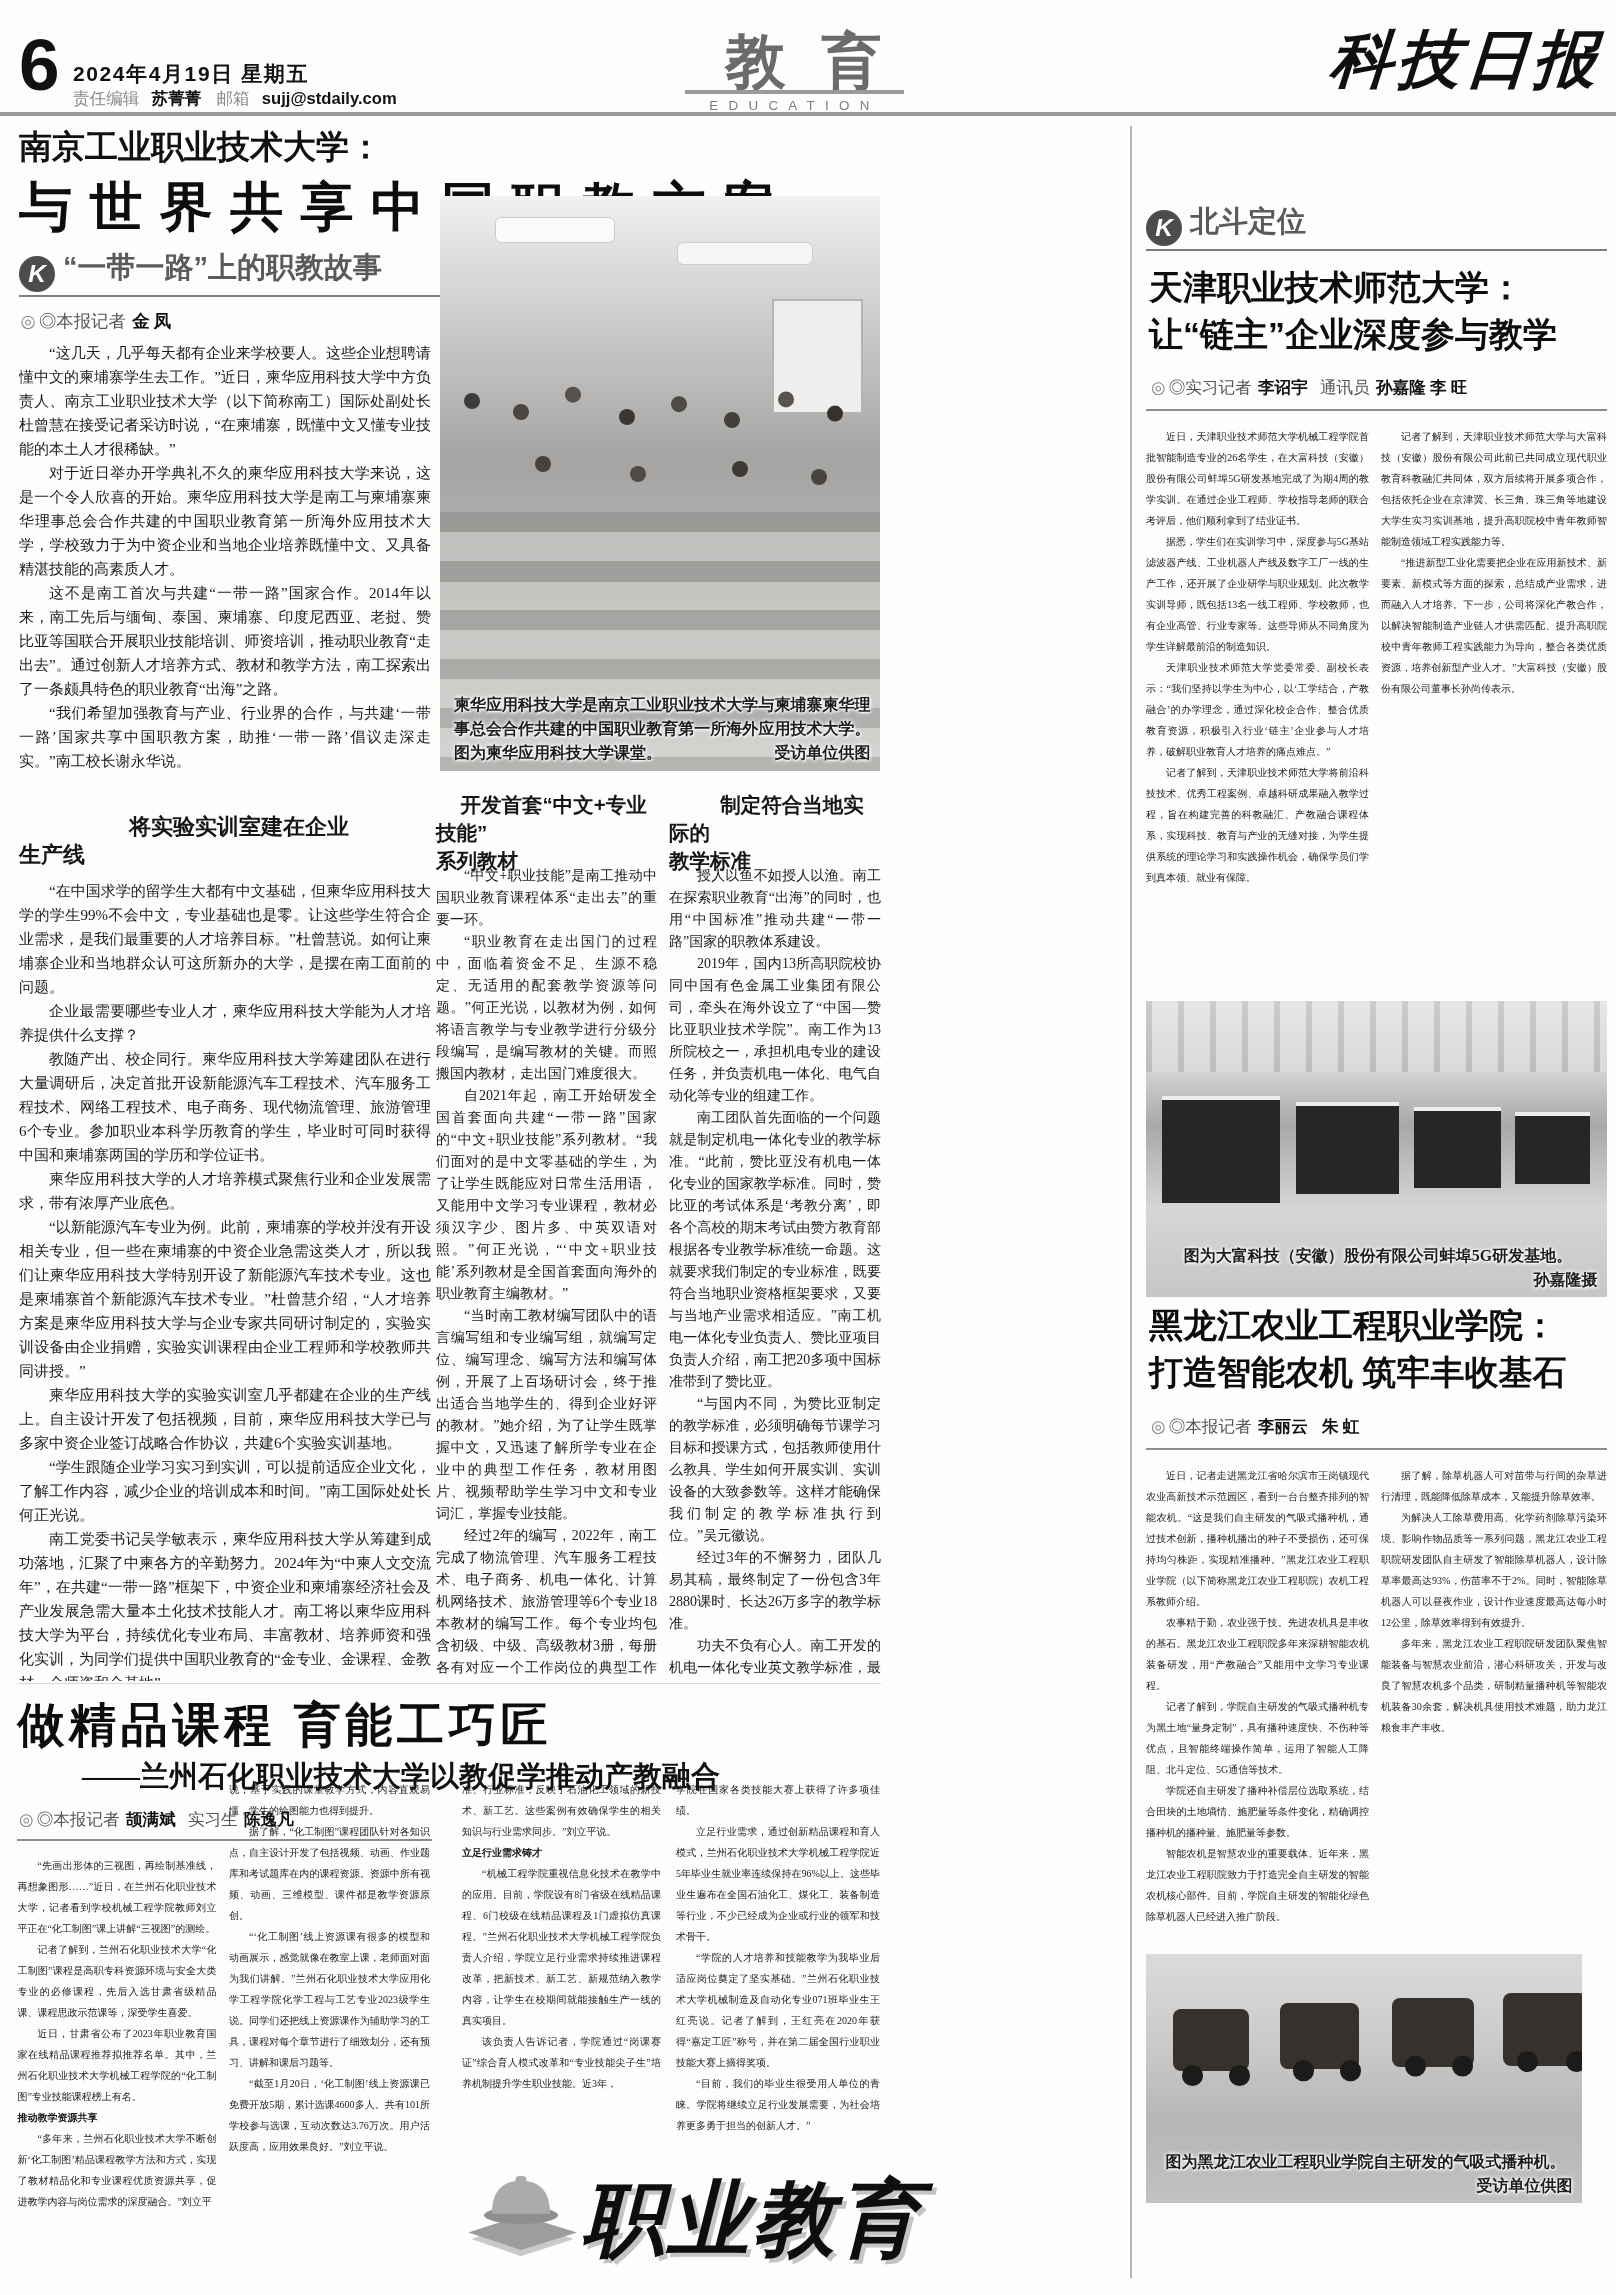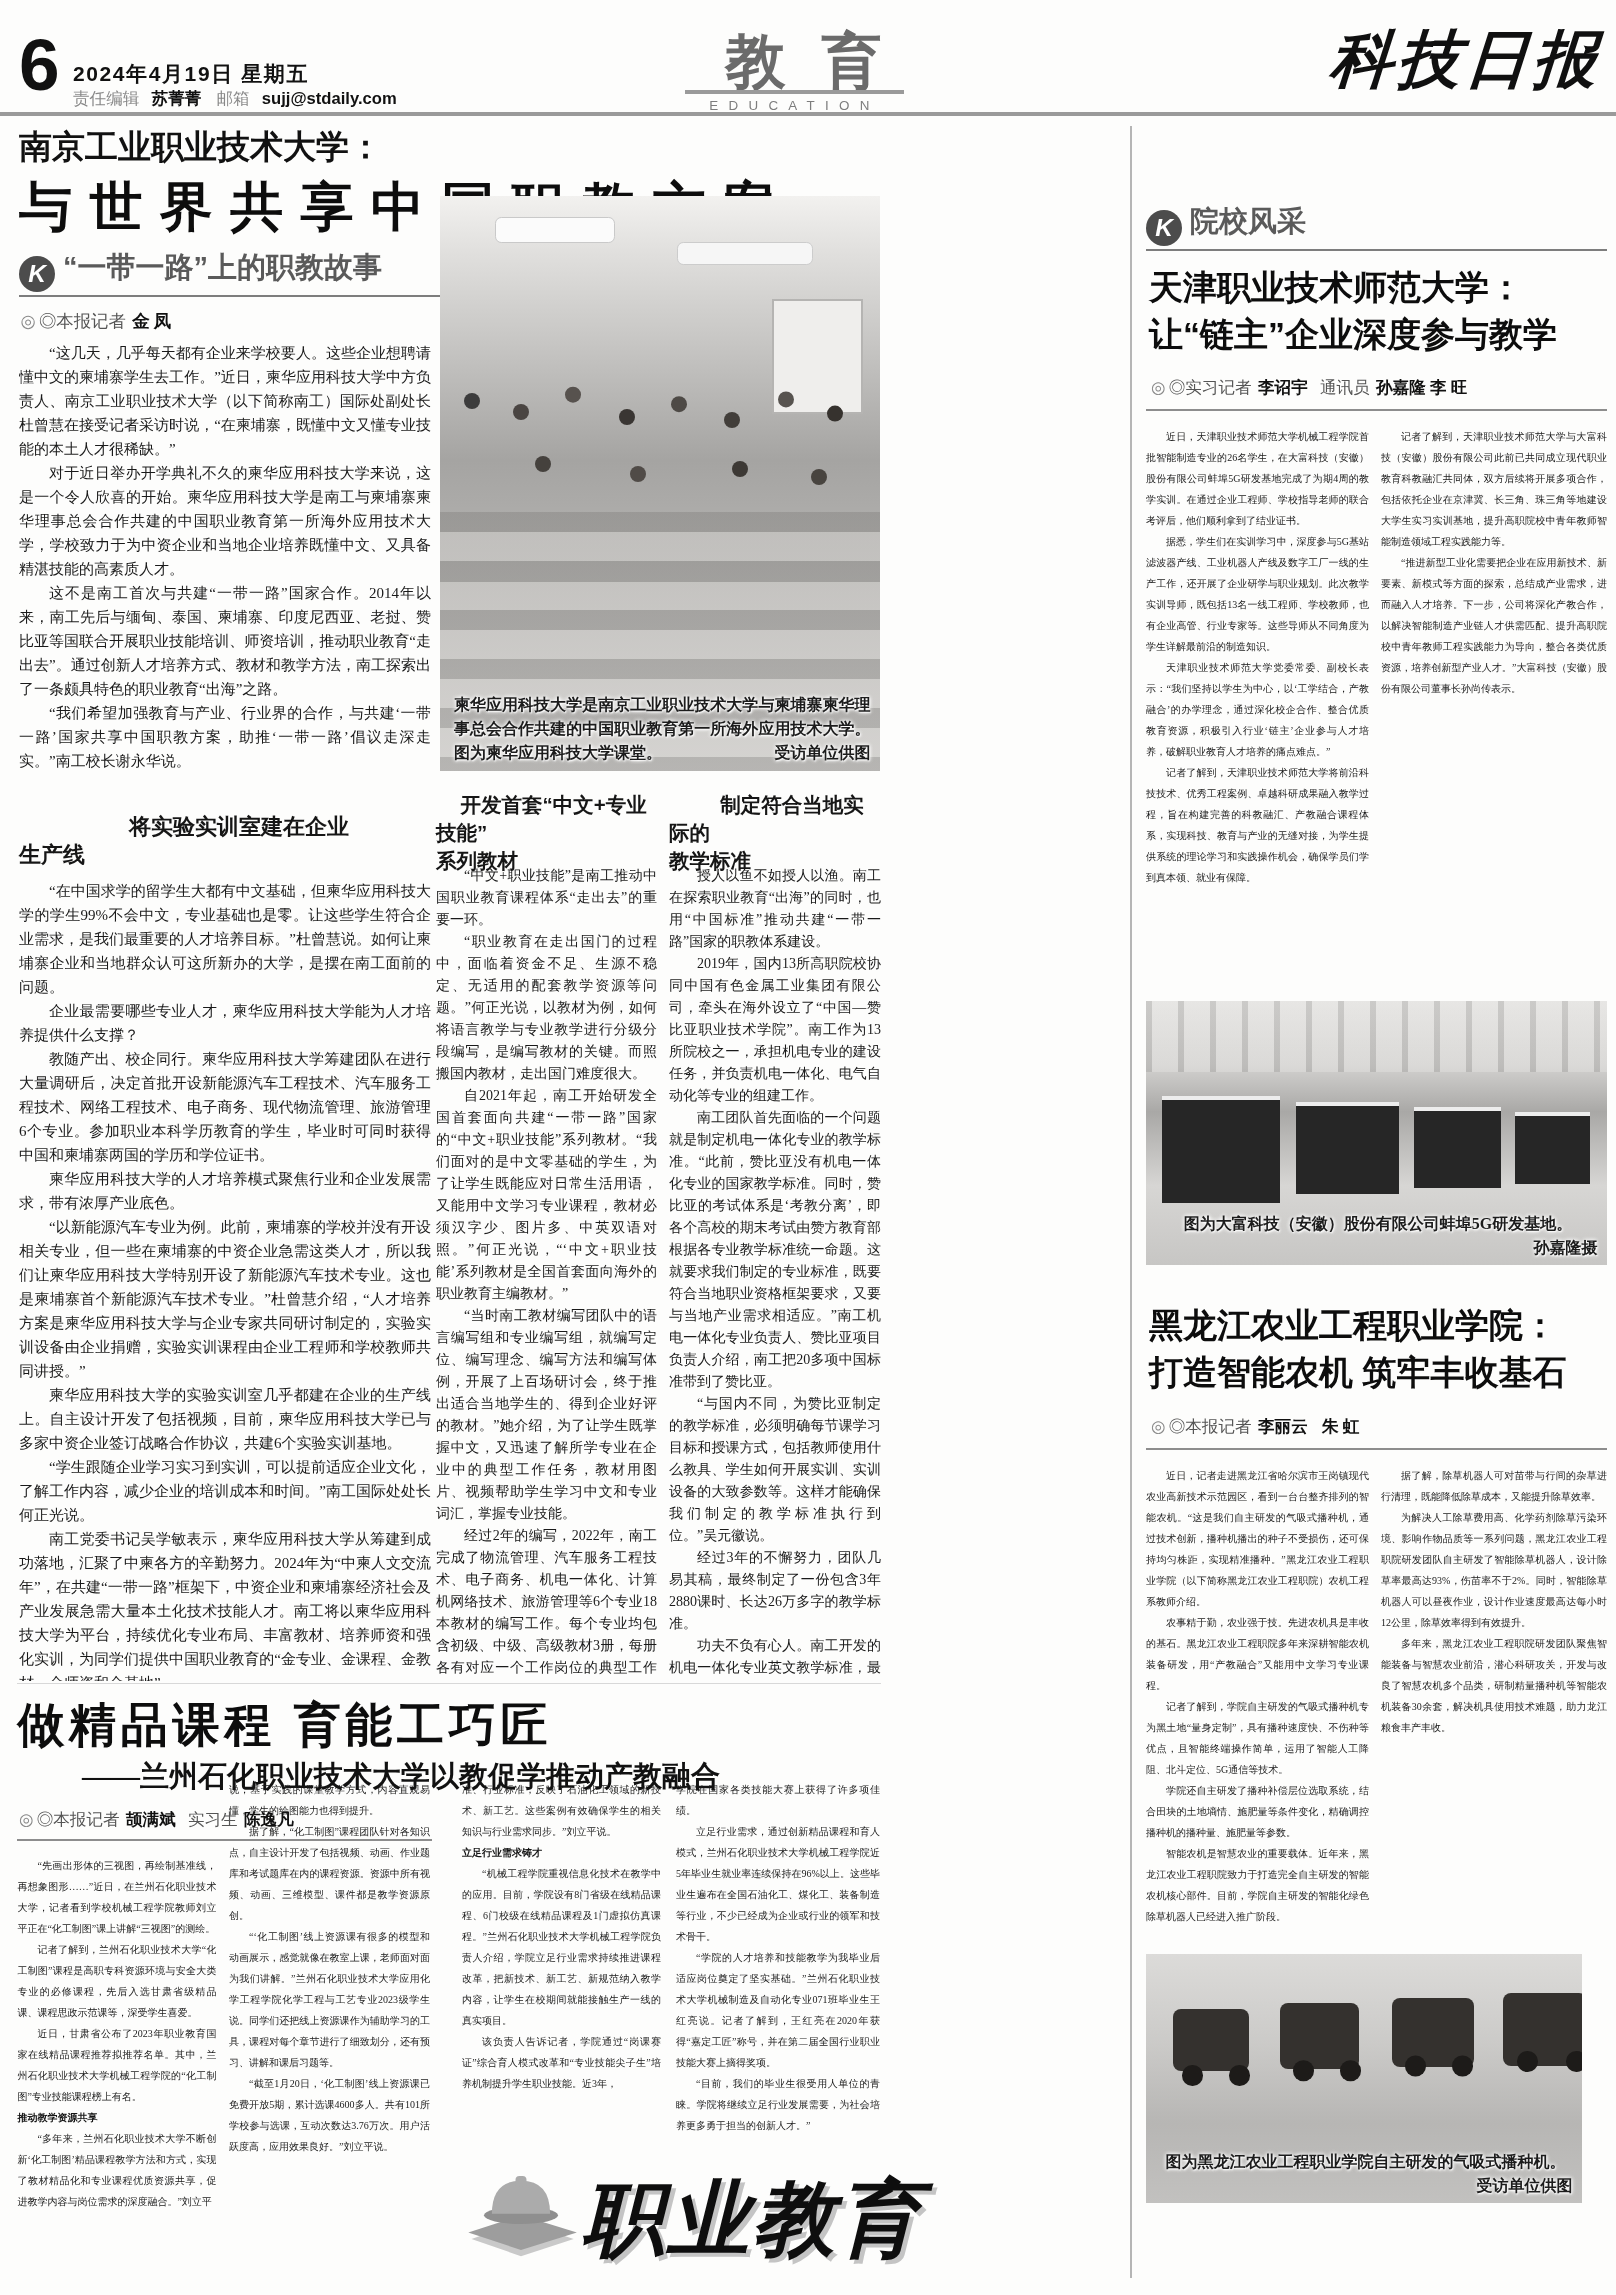--- a/index.html
+++ b/index.html
@@ -139,21 +139,21 @@
   <p>南工团队首先面临的一个问题就是制定机电一体化专业的教学标准。“此前，赞比亚没有机电一体化专业的国家教学标准。同时，赞比亚的考试体系是‘考教分离’，即各个高校的期末考试由赞方教育部根据各专业教学标准统一命题。这就要求我们制定的专业标准，既要符合当地职业资格框架要求，又要与当地产业需求相适应。”南工机电一体化专业负责人、赞比亚项目负责人介绍，南工把20多项中国标准带到了赞比亚。</p>
   <p>“与国内不同，为赞比亚制定的教学标准，必须明确每节课学习目标和授课方式，包括教师使用什么教具、学生如何开展实训、实训设备的大致参数等。这样才能确保我们制定的教学标准执行到位。”吴元徽说。</p>
   <p>经过3年的不懈努力，团队几易其稿，最终制定了一份包含3年2880课时、长达26万多字的教学标准。</p>
   <p>功夫不负有心人。南工开发的机电一体化专业英文教学标准，最终获得赞比亚职业教育与培训局的批准，成为赞比亚国家教学标准。“这是我国开发的职业教育教学标准首次进入主权国家国民教育体系。”谢永华说。</p>
 
 </div>
 
 <div class="abs vrule" style="left:1130px;top:126px;height:2152px;"></div>
 
 <div class="abs" style="left:1146px;top:202px;">
-  <span class="k-icon">K</span><span class="seclabel">院校风采</span>
+  <span class="k-icon">K</span><span class="seclabel">北斗定位</span>
 </div>
 <div class="abs hrule" style="left:1146px;top:249px;width:461px;height:2.4px;background:#7d7d7d;"></div>
 
 <div class="abs rrhead" style="left:1149px;top:264px;">
   <div>天津职业技术师范大学：</div>
   <div>让“链主”企业深度参与教学</div>
 </div>
 <div class="abs byline" style="left:1151px;top:377px;font-size:16.6px;">
   <span class="mark">◎</span><span class="lbl">◎实习记者</span><b>李诏宇</b>
   <span class="lbl">通讯员</span><b>孙嘉隆 李 旺</b>
@@ -165,21 +165,21 @@
   <p>据悉，学生们在实训学习中，深度参与5G基站滤波器产线、工业机器人产线及数字工厂一线的生产工作，还开展了企业研学与职业规划。此次教学实训导师，既包括13名一线工程师、学校教师，也有企业高管、行业专家等。这些导师从不同角度为学生详解最前沿的制造知识。</p>
   <p>天津职业技术师范大学党委常委、副校长表示：“我们坚持以学生为中心，以‘工学结合，产教融合’的办学理念，通过深化校企合作、整合优质教育资源，积极引入行业‘链主’企业参与人才培养，破解职业教育人才培养的痛点难点。”</p>
   <p>记者了解到，天津职业技术师范大学将前沿科技技术、优秀工程案例、卓越科研成果融入教学过程，旨在构建完善的科教融汇、产教融合课程体系，实现科技、教育与产业的无缝对接，为学生提供系统的理论学习和实践操作机会，确保学员们学到真本领、就业有保障。</p>
 
 </div>
 <div class="abs col b17s" style="left:1381px;top:426px;width:226px;height:570px;">
   <p>记者了解到，天津职业技术师范大学与大富科技（安徽）股份有限公司此前已共同成立现代职业教育科教融汇共同体，双方后续将开展多项合作，包括依托企业在京津冀、长三角、珠三角等地建设大学生实习实训基地，提升高职院校中青年教师智能制造领域工程实践能力等。</p>
   <p>“推进新型工业化需要把企业在应用新技术、新要素、新模式等方面的探索，总结成产业需求，进而融入人才培养。下一步，公司将深化产教合作，以解决智能制造产业链人才供需匹配、提升高职院校中青年教师工程实践能力为导向，整合各类优质资源，培养创新型产业人才。”大富科技（安徽）股份有限公司董事长孙尚传表示。</p>
 </div>
 
-<div class="abs photo" style="left:1146px;top:1001px;width:461px;height:264px;
+<div class="abs photo" style="left:1146px;top:1001px;width:461px;height:296px;
      background:linear-gradient(180deg,#e8e7e5 0%,#d3d2d0 24%,#a9a8a6 42%,#d7d6d4 70%,#c7c6c4 100%);">
   <div class="abs" style="left:0;top:0;width:461px;height:71px;background:repeating-linear-gradient(90deg,rgba(150,149,147,0.35) 0 6.3px,rgba(230,229,227,0.4) 6.3px 32px);"></div>
   <div class="machine" style="left:16px;top:95px;width:118px;height:103px;"></div>
   <div class="machine" style="left:150px;top:101px;width:103px;height:88px;"></div>
   <div class="machine" style="left:268px;top:106px;width:87px;height:77px;"></div>
   <div class="machine" style="left:369px;top:111px;width:75px;height:68px;"></div>
   <div class="abs caption" style="left:12.6px;right:9.5px;bottom:4.7px;text-align:center;">
     <div>图为大富科技（安徽）股份有限公司蚌埠5G研发基地。</div>
     <div style="text-align:right;">孙嘉隆摄</div>
   </div>

